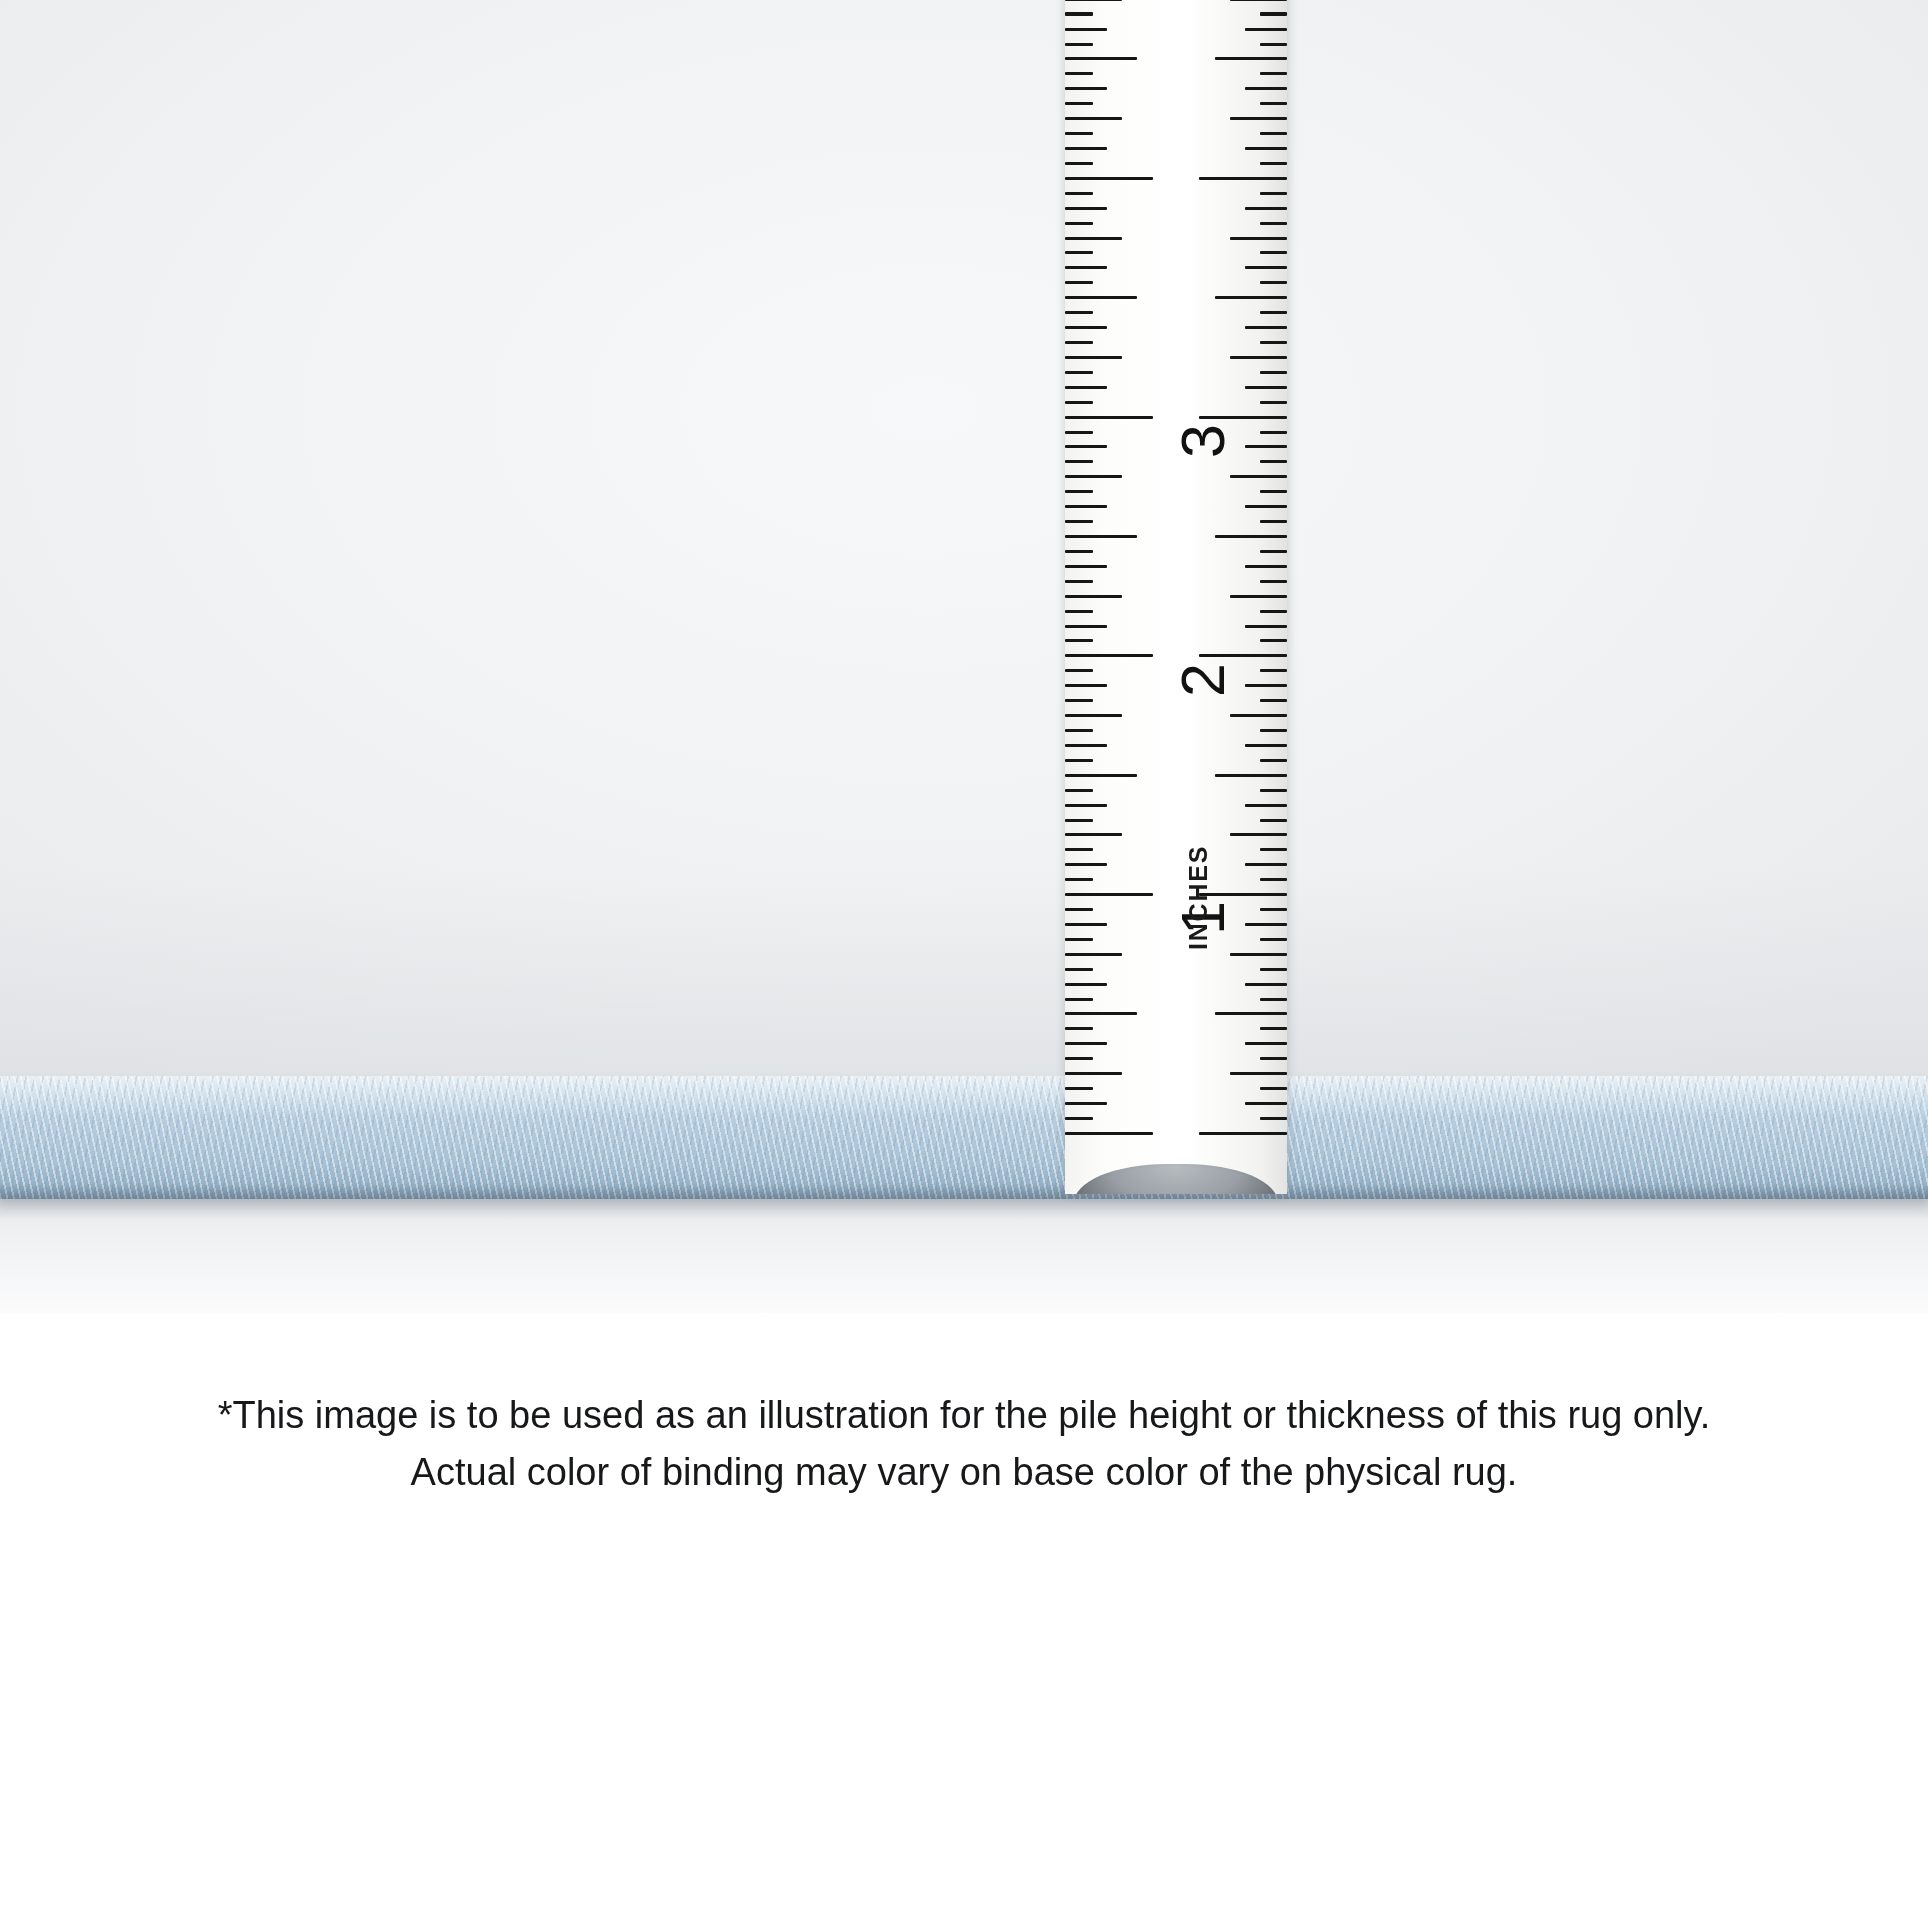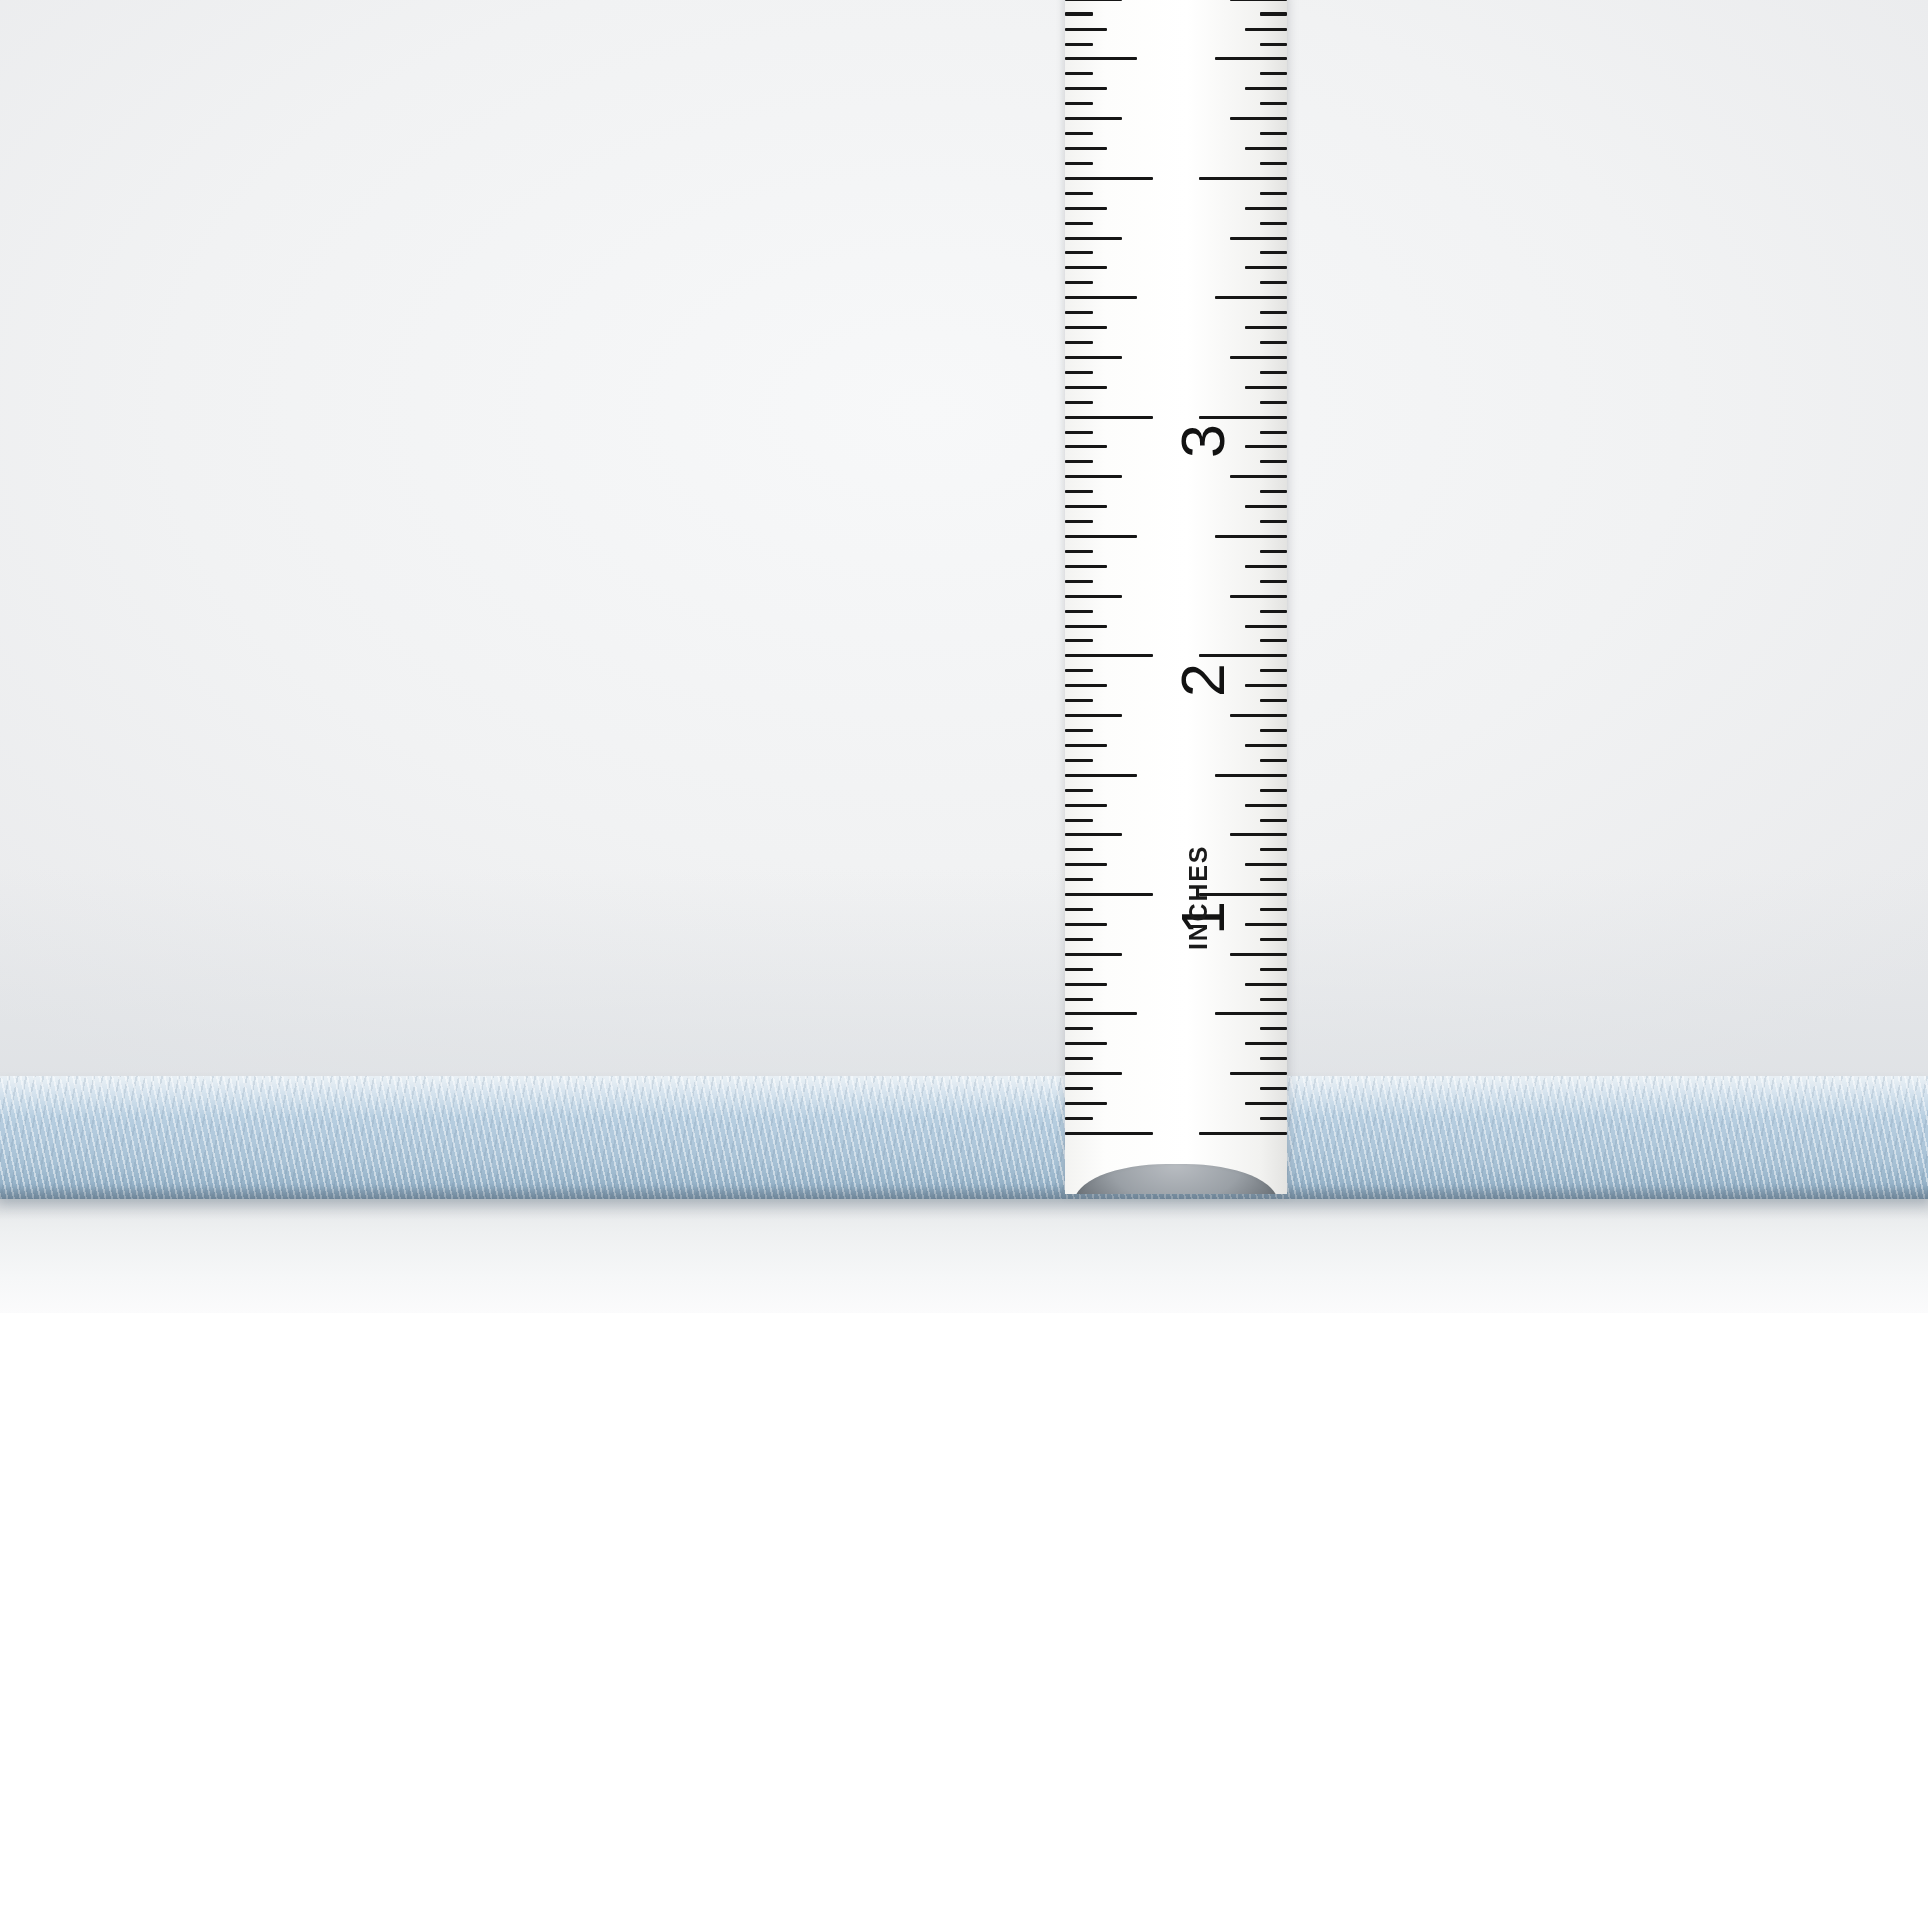--- a/index.html
+++ b/index.html
@@ -361,16 +361,18 @@
       <div class="num" id="num-3" style="top: 463px;">3</div>
       <div class="inches-label">INCHES</div>
       <div class="tip">
         
       </div>
     </div>
 
   </div>
 
   <div class="caption">
+    <span class="line">*This image is to be used as an illustration for the pile height or thickness of this rug only.</span>
+    <span class="line">Actual color of binding may vary on base color of the physical rug.</span>
   </div>
 
 </div>
 
 
 </body></html>

